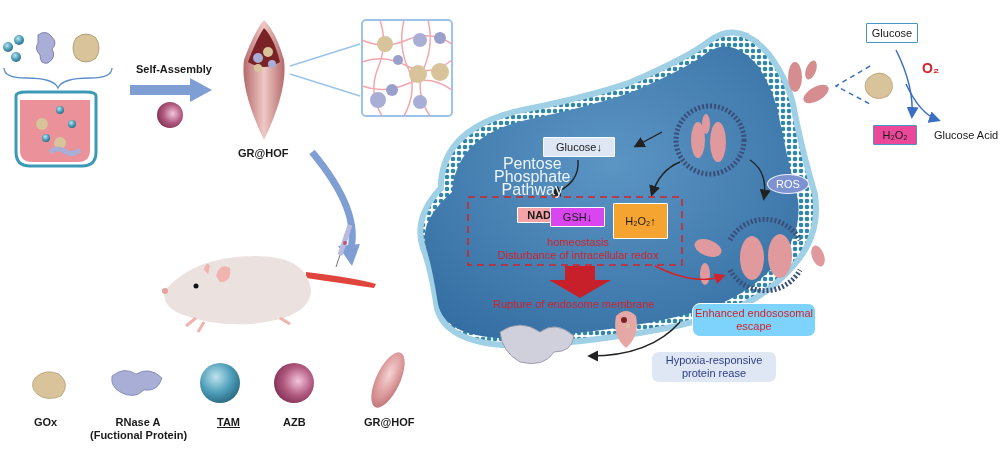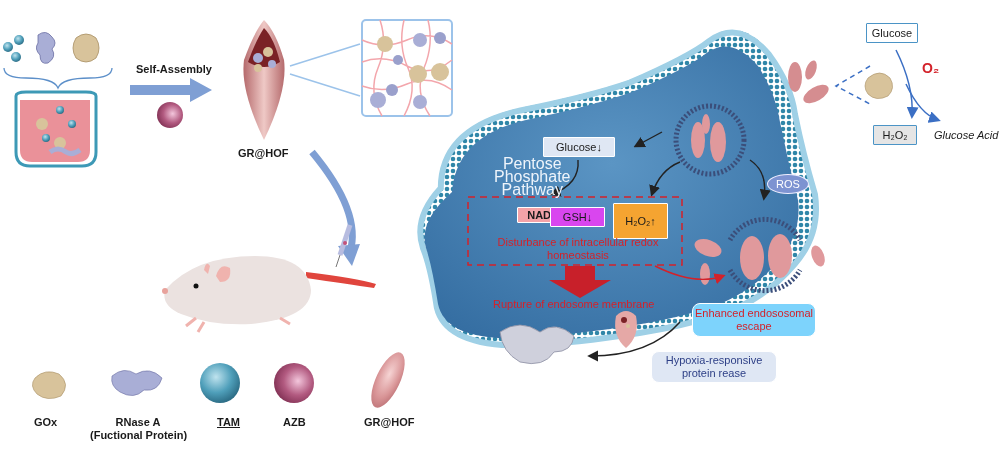--- a/index.html
+++ b/index.html
@@ -1,20 +1,20 @@
 <!DOCTYPE html>
 <html><head>
 <meta charset="utf-8">
 <style>
   html, body { margin:0; padding:0; background:#ffffff; }
   body { width:1000px; height:450px; position:relative; overflow:hidden; font-family:"Liberation Sans", sans-serif; }
   svg#scene { position:absolute; left:0; top:0; width:1000px; height:450px; }
   .lbl { position:absolute; font-family:"Liberation Sans", sans-serif; white-space:nowrap;text-align:center; }
   .blk { color:#1a1a1a; font-size:11px; font-weight:bold; text-align:center; }
-  .blk-plain { color:#1a1a1a; font-size:11px; text-align:left;font-style:italic; }
+  .blk-plain { color:#1a1a1a; font-size:11px; text-align:left; }
   .white { color:#eef4fb; font-size:16px; text-align:center; line-height:13px; }
   .red { color:#d3222a; font-size:11px; text-align:center; line-height:13px; }
   .pill { position:absolute; border-radius:1px; font-size:11px; display:flex; align-items:center; justify-content:center; box-sizing:border-box; font-family:"Liberation Sans", sans-serif; }
   .box { position:absolute; border-radius:8px; font-size:11px; text-align:center; line-height:13px; box-sizing:border-box; font-family:"Liberation Sans", sans-serif; display:flex; flex-direction:column; align-items:center; justify-content:center; }
 </style>
 </head>
 <body>
 
 <svg id="scene" viewBox="0 0 1000 450" xmlns="http://www.w3.org/2000/svg">
   <defs>
@@ -183,38 +183,38 @@
   <circle cx="220" cy="383" r="20" fill="url(#tamG)"></circle>
   <circle cx="294" cy="383" r="20" fill="url(#azbG)"></circle>
   <ellipse cx="388" cy="380" rx="12" ry="30" fill="url(#hofG)" transform="rotate(25 388 380)"></ellipse>
 </svg>
 
 <div class="lbl blk" style="left:136px;top:63px;">Self-Assembly</div>
 <div class="lbl blk" style="left:238px;top:147px;">GR@HOF</div>
 
 <div class="pill" style="left:866px;top:23px;width:52px;height:20px;border:1.5px solid #4b94c6;background:#fff;color:#1a1a1a;">Glucose</div>
 <div class="lbl" style="left:922px;top:60px;color:#d3222a;font-size:14px;font-weight:bold;">O₂</div>
-<div class="pill" style="left:873px;top:125px;width:44px;height:20px;background:#e5e5e5;border:1.5px solid #4b94c6;color:#1a1a1a;">H₂O₂</div>
+<div class="pill" style="left:873px;top:125px;width:44px;height:20px;background:#ec4899;border:1.5px solid #4b94c6;color:#1a1a1a;">H₂O₂</div>
 <div class="lbl blk-plain" style="left:934px;top:129px;">Glucose Acid</div>
 
 <div class="pill" style="left:543px;top:137px;width:72px;height:20px;background:#dfe7f4;border:1.5px solid #fff;color:#1a1a1a;">Glucose↓</div>
 <div class="lbl white" style="left:494px;top:157px;">
   <div>Pentose</div>
     <div>Phosphate</div>
     <div>Pathway</div>
 </div>
 <div class="pill" style="left:767px;top:174px;width:42px;height:20px;background:#7d93d1;border:1.5px solid #eef;color:#fff;border-radius:50%;">ROS</div>
 
 <div class="pill" style="left:477px;top:207px;width:65px;height:16px;background:#f4a3a8;border:1.5px solid #fff;color:#1a1a1a;font-weight:bold;margin-left:40px;">NADPH↓</div>
 <div class="pill" style="left:550px;top:207px;width:55px;height:20px;background:#d946ef;border:1.5px solid #fff;color:#1a1a1a;">GSH↓</div>
 <div class="pill" style="left:613px;top:203px;width:55px;height:36px;background:#f5a431;border:1.5px solid #fff;color:#1a1a1a;">H₂O₂↑</div>
 
 <div class="lbl red" style="left:493px;top:236px;width:170px;">
-  <div>Disturbance of intracellular redox</div>
-    <div>homeostasis</div>
+  <div>homeostasis</div>
+    <div>Disturbance of intracellular redox</div>
 </div>
 <div class="lbl red" style="left:493px;top:298px;">Rupture of endosome membrane</div>
 
 <div class="box" style="left:692px;top:303px;width:124px;height:34px;background:#7dd3fc;border:1.5px solid #fff;color:#d3222a;">
   <div>Enhanced endososomal</div>
     <div>escape</div>
 </div>
 <div class="box" style="left:651px;top:351px;width:126px;height:32px;background:#dfe7f4;border:1.5px solid #fff;color:#2d3f86;text-align:right;">
   <div>Hypoxia-responsive</div>
     <div>protein rease</div>

